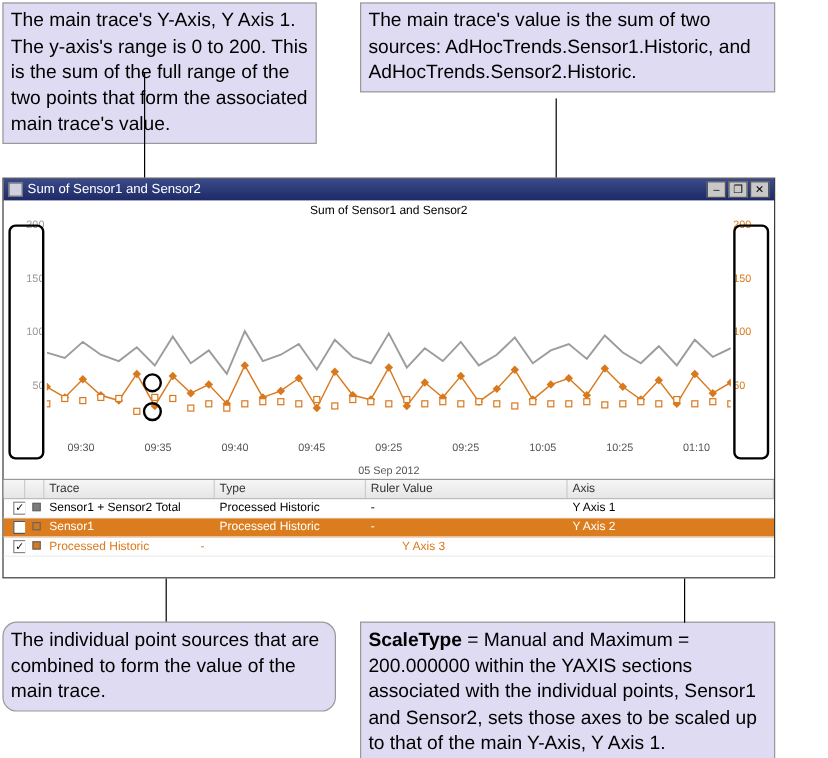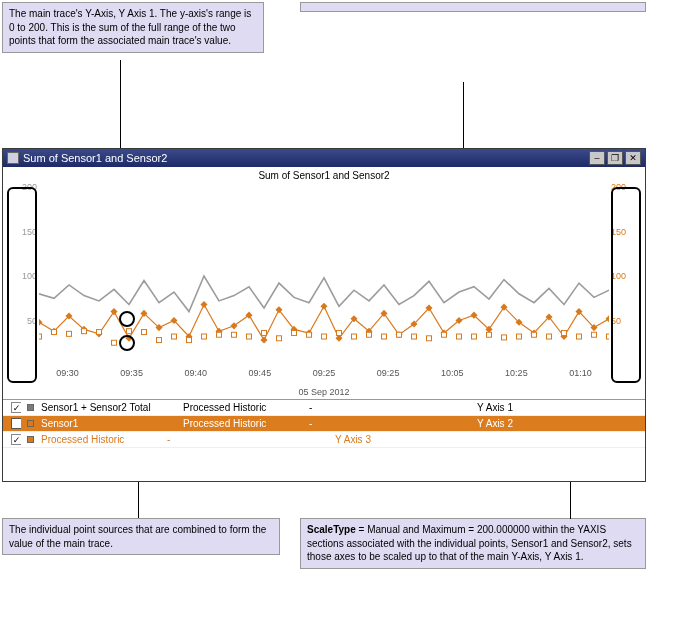--- a/index.html
+++ b/index.html
@@ -1,17 +1,17 @@
 <!DOCTYPE html>
 <html><head>
 <meta charset="utf-8">
 <style>
   * { box-sizing: border-box; margin: 0; padding: 0; }
   body { font-family: Tahoma, Arial, sans-serif; font-size: 11px; background: #fff; width: 690px; height: 632px; position: relative; overflow: hidden; }
-  .note { position: absolute; background: #DEDBF2; border: 1px solid #999; padding: 4px 6px; font-size: 10px; line-height: 1.35; }
+  .note { position: absolute; background: #DEDBF2; border: 1px solid #999; padding: 4px 6px; font-size: 16px; line-height: 1.35; }
   .note p { margin: 0 0 4px 0; }
   .note p:last-child { margin: 0; }
   .leader { position: absolute; background: #000; }
 
   .app-window { position: absolute; left: 2px; top: 148px; width: 644px; height: 334px; border: 1px solid #3a3a3a; background: #fff; }
   .titlebar { height: 18px; background: linear-gradient(#3b4a8a,#1e2a66); color: #fff; display:flex; align-items:center; padding:0 4px; font-size:11px; }
   .titlebar .t-icon { width:12px; height:12px; background:#d0d0e0; border:1px solid #666; margin-right:4px; }
   .titlebar .title { flex:1; font-weight: normal; }
   .win-btn { width:16px; height:14px; background:#c8c8c8; border:1px solid #555; margin-left:2px; display:flex; align-items:center; justify-content:center; font-size:9px; line-height:1; color:#000; }
   .chart-area { position: relative; height: 232px; }
@@ -44,22 +44,23 @@
 
   svg.paths { position:absolute; left:0; top:0; width:100%; height:100%; pointer-events:none; }
 </style>
 </head>
 <body>
 
 <div class="note" style="left:2px; top:2px; width:262px;">
   <p>The main trace's Y-Axis, Y Axis 1. The y-axis's range is 0 to 200. This is the sum of the full range of the two points that form the associated main trace's value.</p>
 </div>
 <div class="note" style="left:300px; top:2px; width:346px;">
-</div>
-<div class="note" style="left:2px; top:518px; width:278px;">
+  <p>The main trace's value is the sum of two sources: AdHocTrends.Sensor1.Historic, and AdHocTrends.Sensor2.Historic.</p>
+</div>
+<div class="note" style="left:2px; top:518px; width:278px;border-radius:12px;">
   <p>The individual point sources that are combined to form the value of the main trace.</p>
 </div>
 <div class="note" style="left:300px; top:518px; width:346px;">
   <p><b>ScaleType</b> = Manual and Maximum = 200.000000 within the YAXIS sections associated with the individual points, Sensor1 and Sensor2, sets those axes to be scaled up to that of the main Y-Axis, Y Axis 1.</p>
 </div>
 
 <div class="leader" style="left:120px; top:60px; width:1px; height:142px;"></div>
 <div class="leader" style="left:463px; top:82px; width:1px; height:215px;"></div>
 <div class="leader" style="left:138px; top:478px; width:1px; height:40px;"></div>
 <div class="leader" style="left:570px; top:371px; width:1px; height:148px;"></div>
@@ -184,20 +185,28 @@
     </div>
     <div class="x-date">05 Sep 2012</div>
 
     <div class="highlight1" style="left:4px;  top:20px; width:30px; height:196px;"></div>
     <div class="highlight1" style="right:4px; top:20px; width:30px; height:196px;"></div>
     <div class="circle" style="left:116px; top:144px; width:16px; height:16px;"></div>
     <div class="circle" style="left:116px; top:168px; width:16px; height:16px;"></div>
   </div>
 
   <div class="grid-table">
+    <div class="grid-head">
+      <div class="gh col-chk">&nbsp;</div>
+      <div class="gh col-key">&nbsp;</div>
+      <div class="gh col-trace">Trace</div>
+      <div class="gh col-type">Type</div>
+      <div class="gh col-ruler">Ruler Value</div>
+      <div class="gh col-axis">Axis</div>
+    </div>
     <div id="grid-body">
         <div class="grid-row">
           <div class="gc col-chk"><span class="cb">✓</span></div>
           <div class="gc col-key"><span class="key" style="background:#7b7b7b"></span></div>
           <div class="gc col-trace" style="">Sensor1 + Sensor2 Total</div>
           <div class="gc col-type" style="">Processed Historic</div>
           <div class="gc col-ruler" style="">-</div>
           <div class="gc col-axis" style="">Y Axis 1</div>
         </div>
         <div class="grid-row row-sel">

